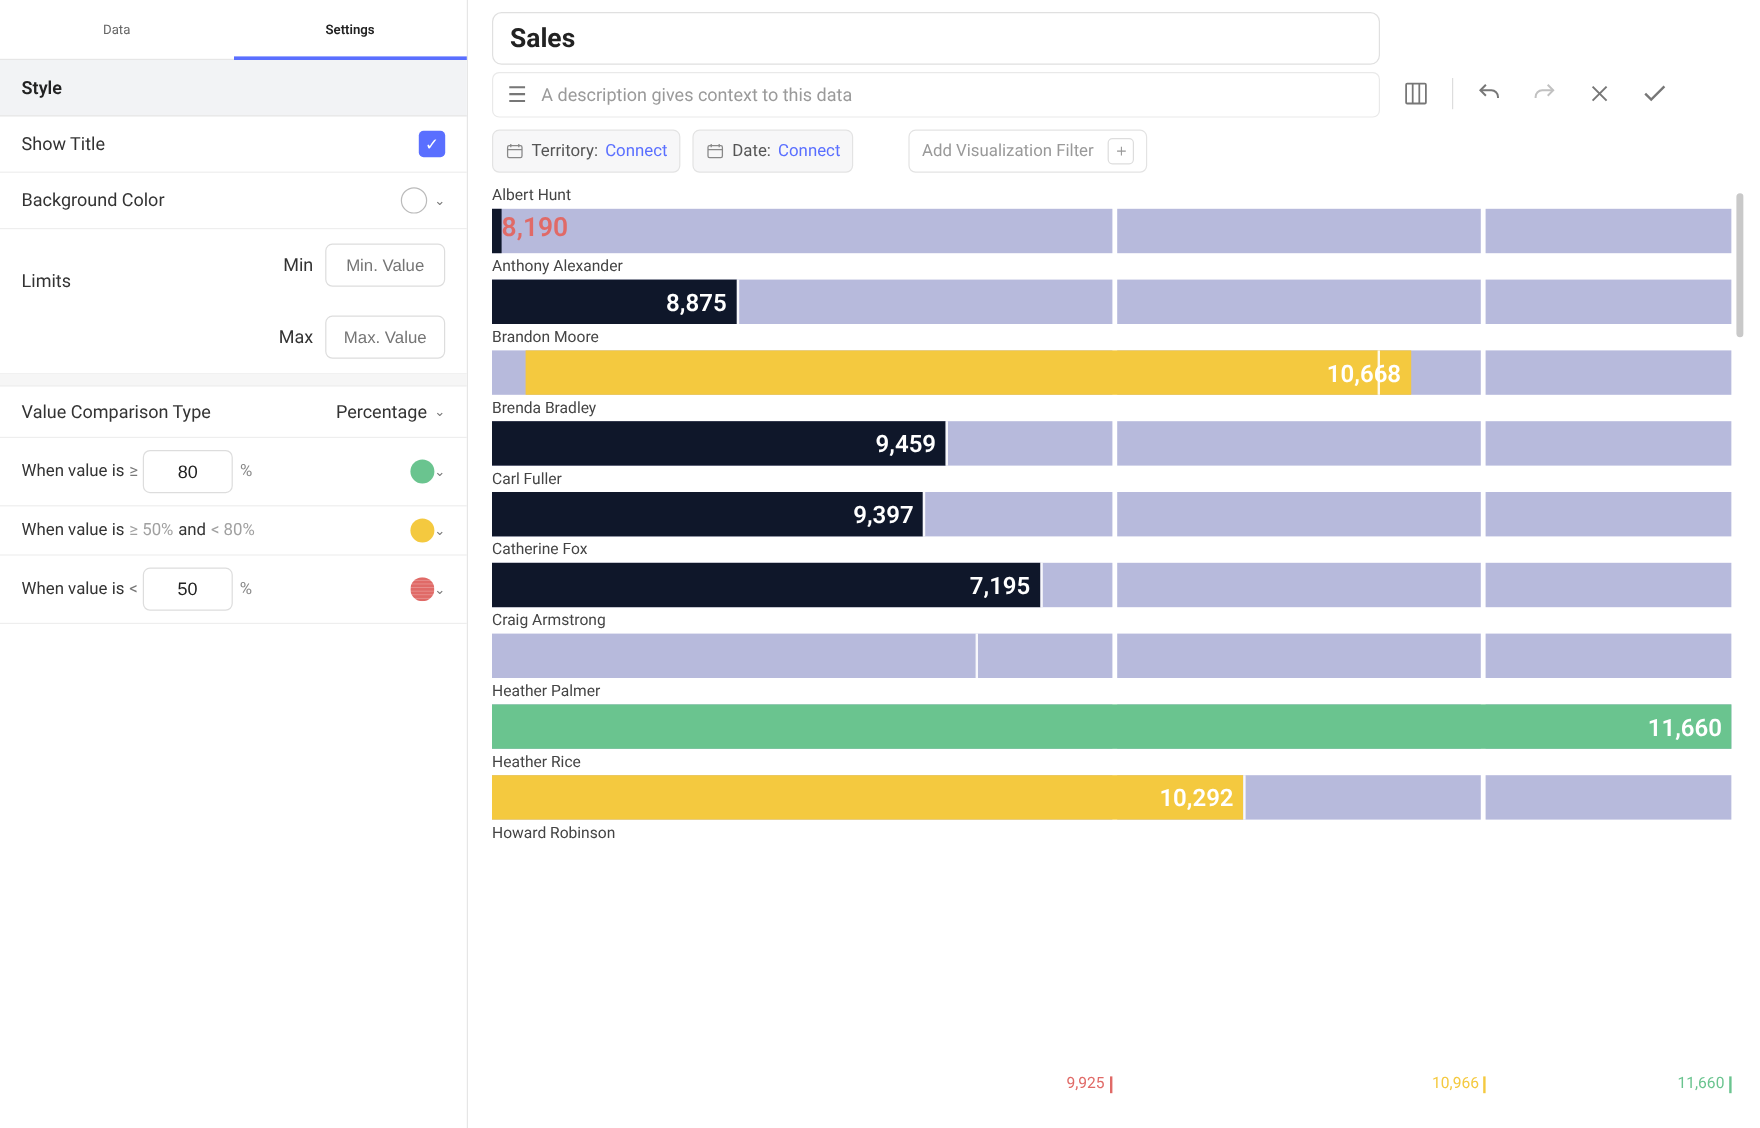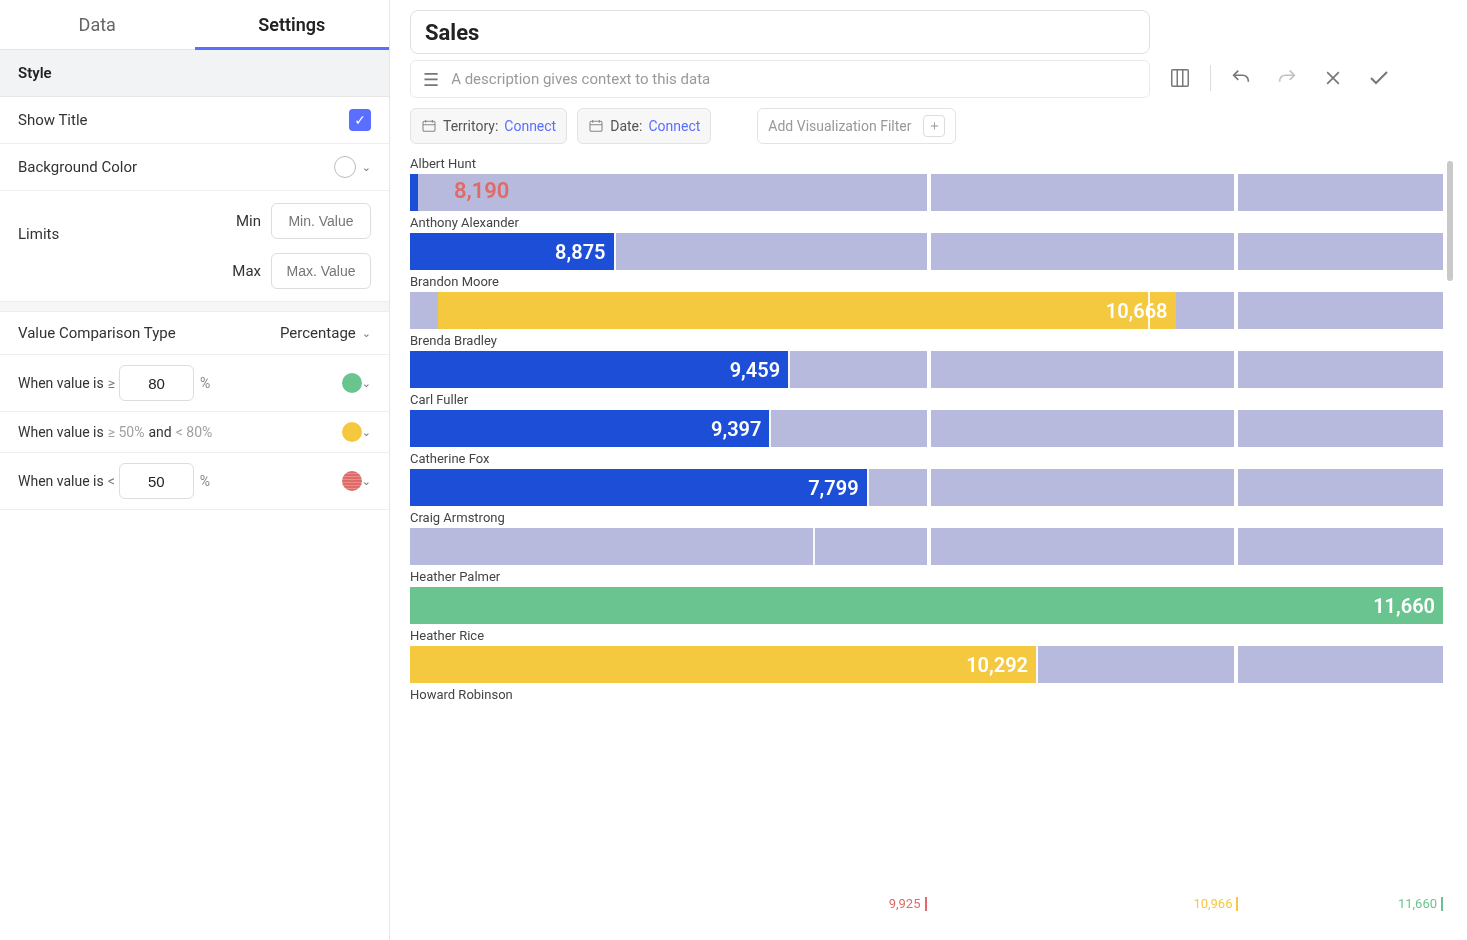--- a/index.html
+++ b/index.html
@@ -1,33 +1,33 @@
 <!DOCTYPE html>
 <html><head>
 <meta charset="utf-8">
 <style>
   * { box-sizing: border-box; margin: 0; padding: 0; }
   body { font-family: -apple-system, BlinkMacSystemFont, "Segoe UI", Roboto, Helvetica, Arial, sans-serif; font-size: 14px; color: #333; background: #fff; }
   .app { display: flex; width: 1467px; height: 940px; }
   
   .sidebar { width: 390px; flex: 0 0 390px; border-right: 1px solid #e6e6e6; display: flex; flex-direction: column; background:#fff;}
   .tabs { display: flex; height: 50px; border-bottom: 1px solid #e6e6e6; }
-  .tab { flex: 1; display: flex; align-items: center; justify-content: center; font-size: 18px; color: #666; cursor: pointer; position:relative;}
+  .tab { flex: 1; display: flex; align-items: center; justify-content: center; font-size: 11px; color: #666; cursor: pointer; position:relative;}
   .tab.active { color: #222; font-weight:600; }
   .tab.active::after { content:""; position:absolute; left:0; right:0; bottom:-1px; height:3px; background:#5a6fff; }
   .section-header { background:#f2f3f5; padding: 14px 18px; font-weight:600; font-size:15px; color:#222; border-bottom: 1px solid #e6e6e6;}
   .row { display: flex; align-items: center; padding: 12px 18px; border-bottom: 1px solid #eee; font-size:15px; color:#333;}
   .row .label { flex: 1; }
   .row .right { display:flex; align-items:center; gap:6px;}
   .checkbox { width:22px; height:22px; border-radius:4px; background:#5a6fff; display:flex; align-items:center; justify-content:center; color:#fff; font-size:14px; cursor:pointer;}
   .color-swatch { width:22px; height:22px; border-radius:50%; border:1px solid #bbb; background:#fff;}
   .chev { font-size:11px; color:#777; cursor:pointer;}
   .limits-row { display:flex; align-items:flex-start; padding: 12px 18px 12px 18px; border-bottom: 1px solid #eee; }
   .limits-row .label { flex:1; font-size:15px; padding-top:22px;}
-  .limits-inputs { display:flex; flex-direction:column; gap:14px;}
+  .limits-inputs { display:flex; flex-direction:column; gap:24px;}
   .lim-line { display:flex; align-items:center; gap:10px; justify-content:flex-end;}
   .lim-line .k { color:#333; font-size:15px; }
   .input { width:100px; height:36px; border:1px solid #ddd; border-radius:6px; text-align:center; font-size:14px; color:#888;}
   .input.small {width:75px; height:36px; color:#222; font-size:15px;}
   .gap { height:10px; background:#f6f6f6; border-bottom:1px solid #eee;}
   .row-complex { display:flex; align-items:center; padding:10px 18px; border-bottom:1px solid #eee; font-size:14px;}
   .row-complex .seg { color:#333; white-space:nowrap;}
   .row-complex .op { color:#777; margin:0 4px; }
   .row-complex .gray { color:#a0a0a0;}
   .row-complex .spacer { flex:1; }
@@ -54,24 +54,24 @@
   .chart-area { flex:1; margin-top:12px; position:relative; overflow:hidden;}
   .chart-scroll { position:absolute; inset:0 10px 38px 0; overflow:hidden;}
   .bar-row { margin-bottom:4px; }
   .bar-label { font-size:13px; color:#444; margin-bottom:3px; }
   .bar-track { height:37px; position:relative; }
   .bg-seg { position:absolute; top:0; bottom:0; background:#b7badc;}
   .bg-seg.s1 { left:0; width:50%;}
   .bg-seg.s2 { left:50.4%; width:29.4%;}
   .bg-seg.s3 { left:80.2%; right:0;}
   .bar-fill { position:absolute; left:0; top:0; bottom:0; display:flex; align-items:center; justify-content:flex-end; padding-right:8px; color:#fff; font-size:20px; font-weight:600;}
-  .bar-fill.red { background:#1d4ed8;}
+  .bar-fill.red { background:#0f172a;}
   .bar-fill.yellow { background:#f4c93f;}
   .bar-fill.green { background:#6ac48f;}
-  .bar-value.outside { color:#e06a67; position:absolute; left:8px; top:4px; font-size:22px; font-weight:600;padding-left:36px;}
+  .bar-value.outside { color:#e06a67; position:absolute; left:8px; top:4px; font-size:22px; font-weight:600;}
   .tick { position:absolute; top:0; bottom:0; width:2px; background:#fff; opacity:.9;}
   .axis { position:absolute; left:0; right:10px; bottom:0; height:36px;}
   .axis .mark { position:absolute; top:2px; font-size:13px; display:flex; align-items:center; gap:4px;}
   .axis .mark .line { width:2px; height:14px; display:inline-block;}
   .scrollbar-fake { position:absolute; right:0; top:5px; width:6px; height:120px; background:#c9c9c9; border-radius:3px;}
 </style>
 </head>
 <body>
 
 <div class="app">
@@ -272,21 +272,21 @@
               <div class="bar-fill red" style="width: 34.8%;">9,397</div>
               <div class="tick" style="left: 34.8%;"></div>
             </div>
           </div>
           <div class="bar-row">
             <div class="bar-label">Catherine Fox</div>
             <div class="bar-track">
               <div class="bg-seg s1"></div>
               <div class="bg-seg s2"></div>
               <div class="bg-seg s3"></div>
-              <div class="bar-fill red" style="width: 44.2%;">7,799</div>
+              <div class="bar-fill red" style="width: 44.2%;">7,195</div>
               <div class="tick" style="left: 44.2%;"></div>
             </div>
           </div>
           <div class="bar-row">
             <div class="bar-label">Craig Armstrong</div>
             <div class="bar-track">
               <div class="bg-seg s1"></div>
               <div class="bg-seg s2"></div>
               <div class="bg-seg s3"></div>
               <div class="tick" style="left: 39%;"></div>

